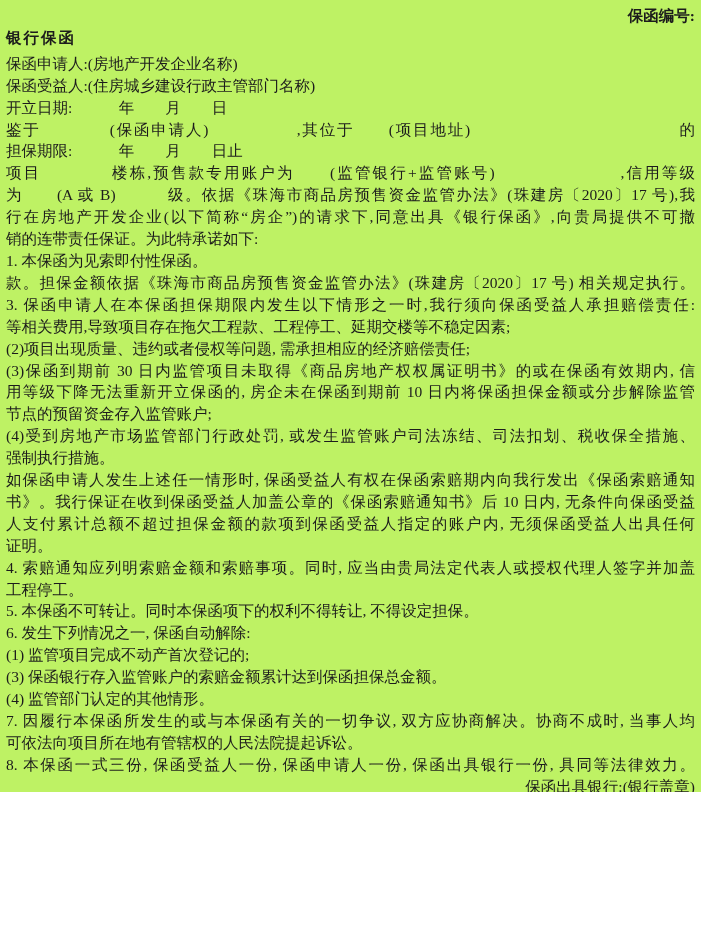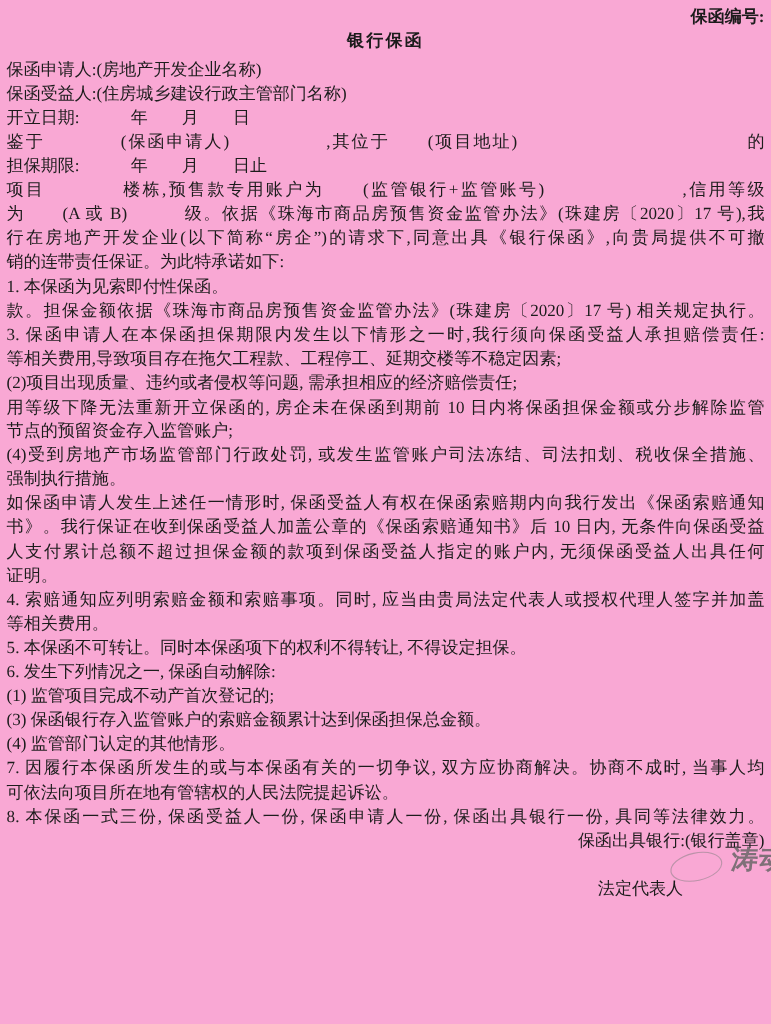--- a/index.html
+++ b/index.html
@@ -1,34 +1,33 @@
 <!DOCTYPE html>
 <html><head>
 <meta charset="utf-8">
 <style>
   html,body{margin:0;padding:0;background:#ffffff;}
   .page{
     position:relative;
-    width:701px;height:931px;
+    width:701px;height:792px;
     box-sizing:border-box;
     padding:5px 6px 0 6px;
-    background:#f9a8d4;
+    background:#bef264;
     color:#1c1c1c;
     font-family:"Liberation Serif","DejaVu Serif",serif;
     font-size:15.5px;
     line-height:21.9px;
     overflow:hidden;
   }
   .hdr-no{
     text-align:right;
     font-weight:bold;
     white-space:pre-wrap;
   }
   .title{
-    text-align:center;
     font-weight:bold;
     margin:0 0 4px 0;
     letter-spacing:2px;
     white-space:pre-wrap;
   }
   .ln{
     white-space:pre-wrap;
     min-height:21.9px;
   }
   
@@ -83,30 +82,31 @@
   <div class="ln fill">项目　　　　楼栋,预售款专用账户为　　(监管银行+监管账号)　　　　　　　,信用等级</div>
   <div class="ln fill">为　　(A 或 B)　　　级。依据《珠海市商品房预售资金监管办法》(珠建房〔2020〕17 号),我</div>
   <div class="ln fill">行在房地产开发企业(以下简称“房企”)的请求下,同意出具《银行保函》,向贵局提供不可撤</div>
   <div class="ln">销的连带责任保证。为此特承诺如下:</div>
 
   <div class="ln">1. 本保函为见索即付性保函。</div>
   <div class="ln fill">款。担保金额依据《珠海市商品房预售资金监管办法》(珠建房〔2020〕17 号) 相关规定执行。</div>
   <div class="ln fill">3. 保函申请人在本保函担保期限内发生以下情形之一时,我行须向保函受益人承担赔偿责任:</div>
   <div class="ln">等相关费用,导致项目存在拖欠工程款、工程停工、延期交楼等不稳定因素;</div>
   <div class="ln">(2)项目出现质量、违约或者侵权等问题, 需承担相应的经济赔偿责任;</div>
+  <div class="ln fill">(3)保函到期前 30 日内监管项目未取得《商品房地产权权属证明书》的或在保函有效期内, 信</div>
   <div class="ln fill">用等级下降无法重新开立保函的, 房企未在保函到期前 10 日内将保函担保金额或分步解除监管</div>
   <div class="ln">节点的预留资金存入监管账户;</div>
   <div class="ln fill">(4)受到房地产市场监管部门行政处罚, 或发生监管账户司法冻结、司法扣划、税收保全措施、</div>
   <div class="ln">强制执行措施。</div>
   <div class="ln fill">如保函申请人发生上述任一情形时, 保函受益人有权在保函索赔期内向我行发出《保函索赔通知</div>
   <div class="ln fill">书》。我行保证在收到保函受益人加盖公章的《保函索赔通知书》后 10 日内, 无条件向保函受益</div>
   <div class="ln fill">人支付累计总额不超过担保金额的款项到保函受益人指定的账户内, 无须保函受益人出具任何</div>
   <div class="ln">证明。</div>
   <div class="ln fill">4. 索赔通知应列明索赔金额和索赔事项。同时, 应当由贵局法定代表人或授权代理人签字并加盖</div>
-  <div class="ln">等相关费用。</div>
+  <div class="ln">工程停工。</div>
   <div class="ln">5. 本保函不可转让。同时本保函项下的权利不得转让, 不得设定担保。</div>
   <div class="ln">6. 发生下列情况之一, 保函自动解除:</div>
   <div class="ln">(1) 监管项目完成不动产首次登记的;</div>
   <div class="ln">(3) 保函银行存入监管账户的索赔金额累计达到保函担保总金额。</div>
   <div class="ln">(4) 监管部门认定的其他情形。</div>
   <div class="ln fill">7. 因履行本保函所发生的或与本保函有关的一切争议, 双方应协商解决。协商不成时, 当事人均</div>
   <div class="ln">可依法向项目所在地有管辖权的人民法院提起诉讼。</div>
   <div class="ln fill">8. 本保函一式三份, 保函受益人一份, 保函申请人一份, 保函出具银行一份, 具同等法律效力。</div>
 
   <div class="ln right">保函出具银行:(银行盖章)</div>

